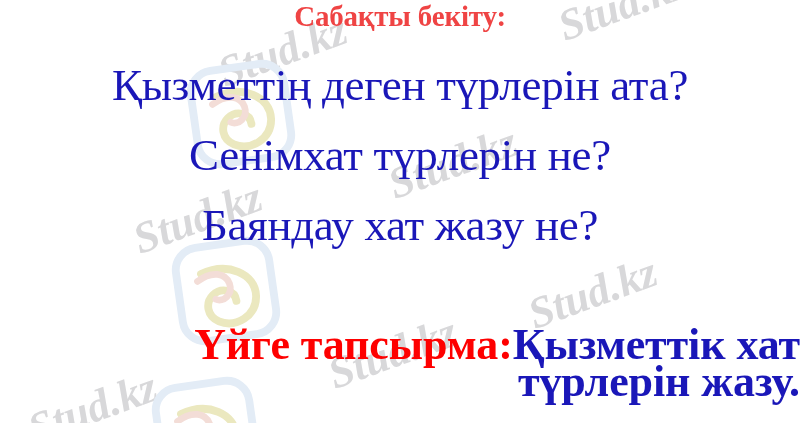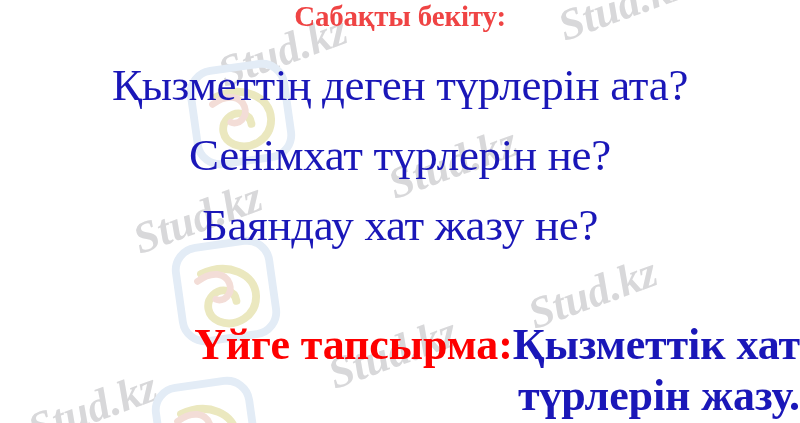--- a/index.html
+++ b/index.html
@@ -80,21 +80,21 @@
   #question-2 { top: 133px; }
   #question-3 { top: 203px; }
 
   .homework {
     font-weight: 700;
     font-size: 44px;
     letter-spacing: -0.1px;
     text-align: right;
   }
   #homework-1 { top: 323px; }
-  #homework-2 { top: 374px; padding-left: 31px; }
+  #homework-2 { top: 360px; padding-left: 31px; }
 
   .hw-red { color: #fe0000; }
   .hw-blue { color: #1a17b8; }
 </style>
 </head>
 <body>
 
 <div id="slide">
 
   <div id="watermark-layer">

